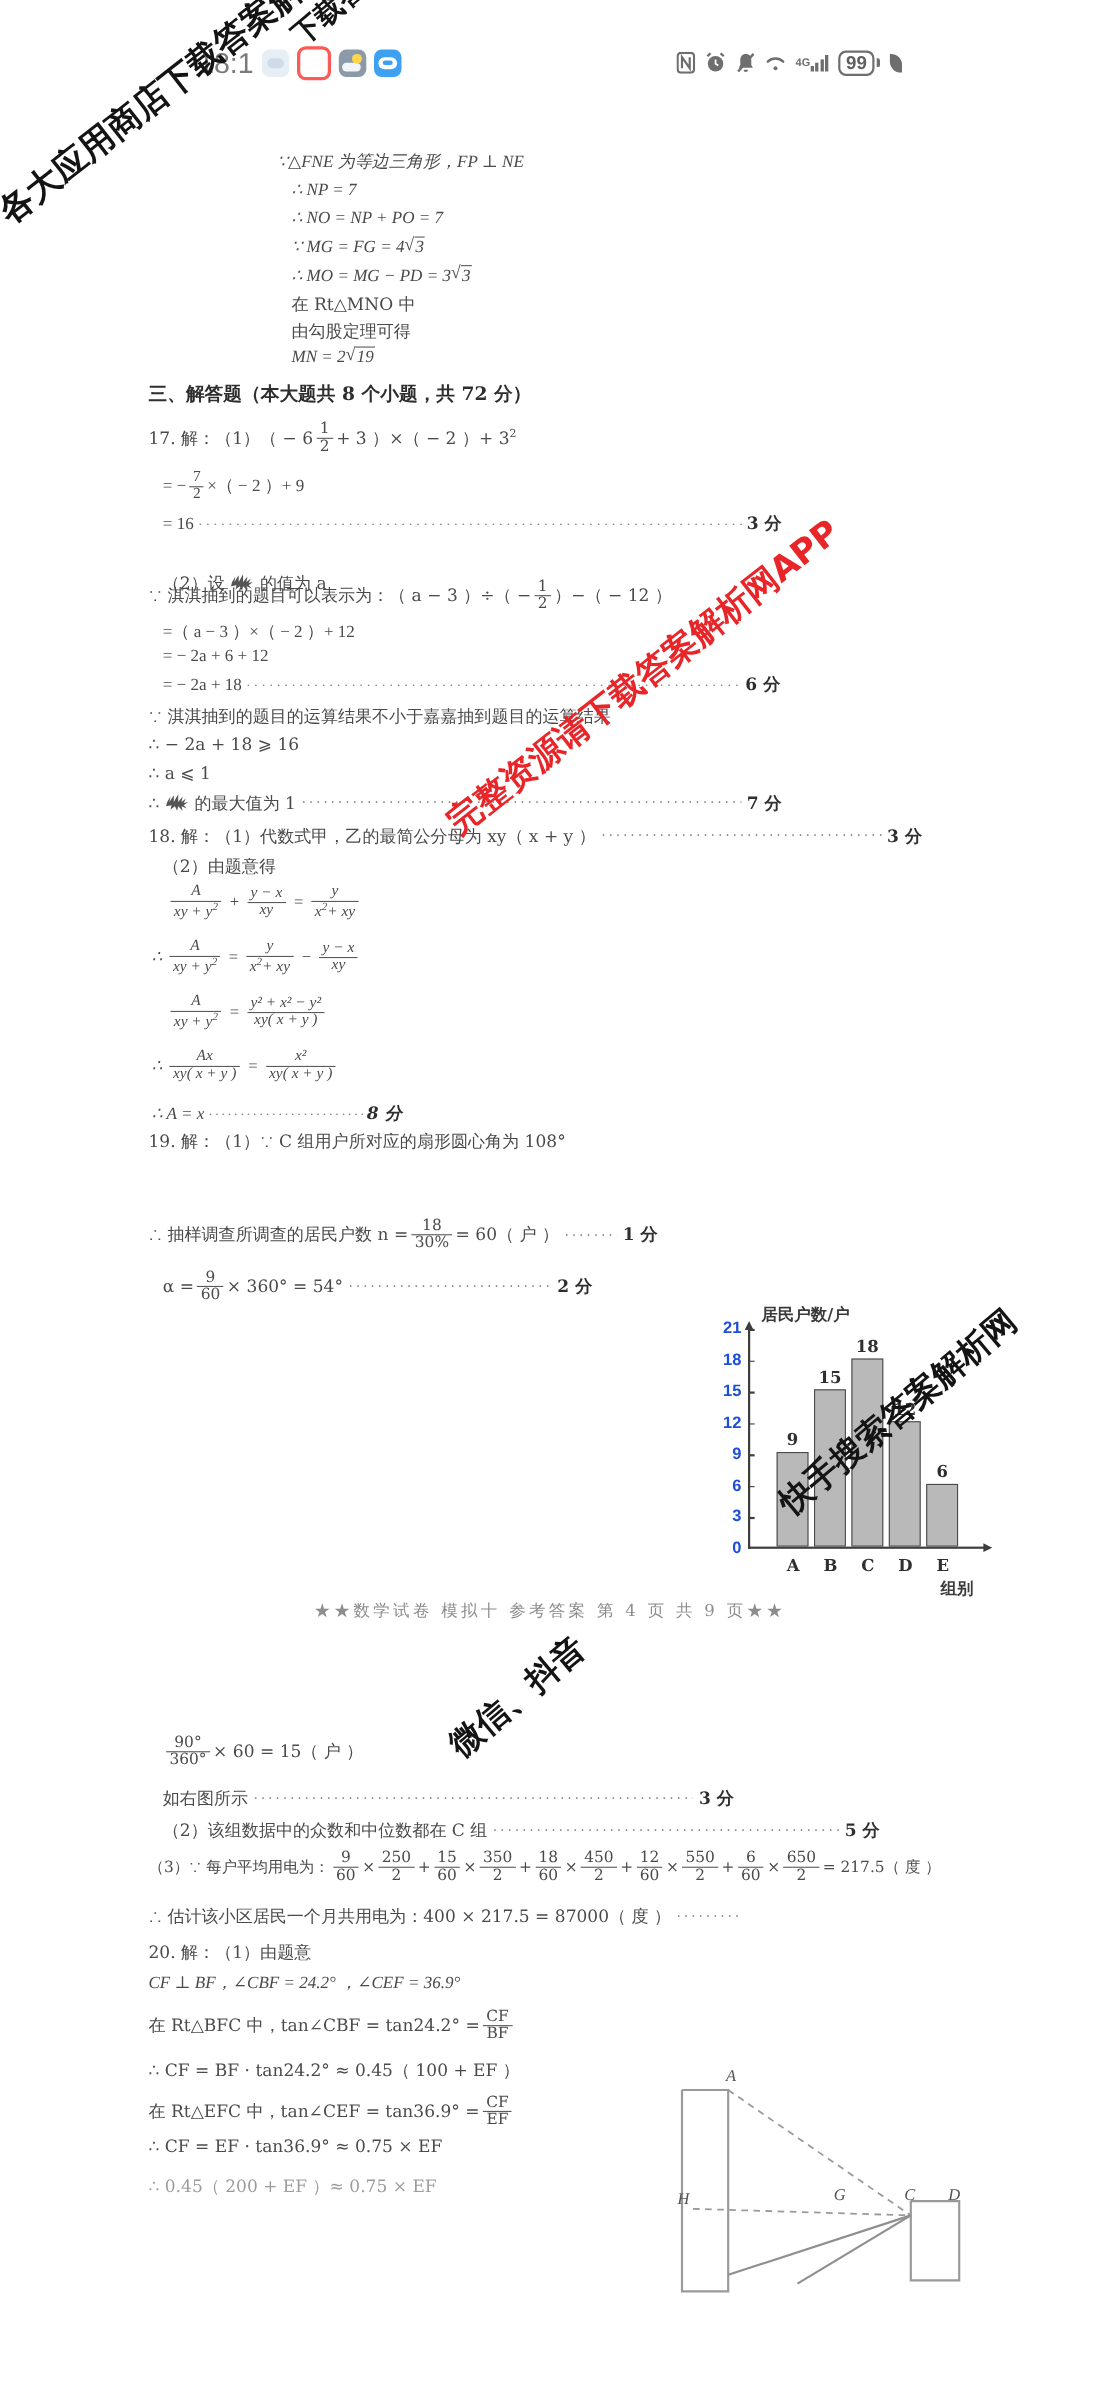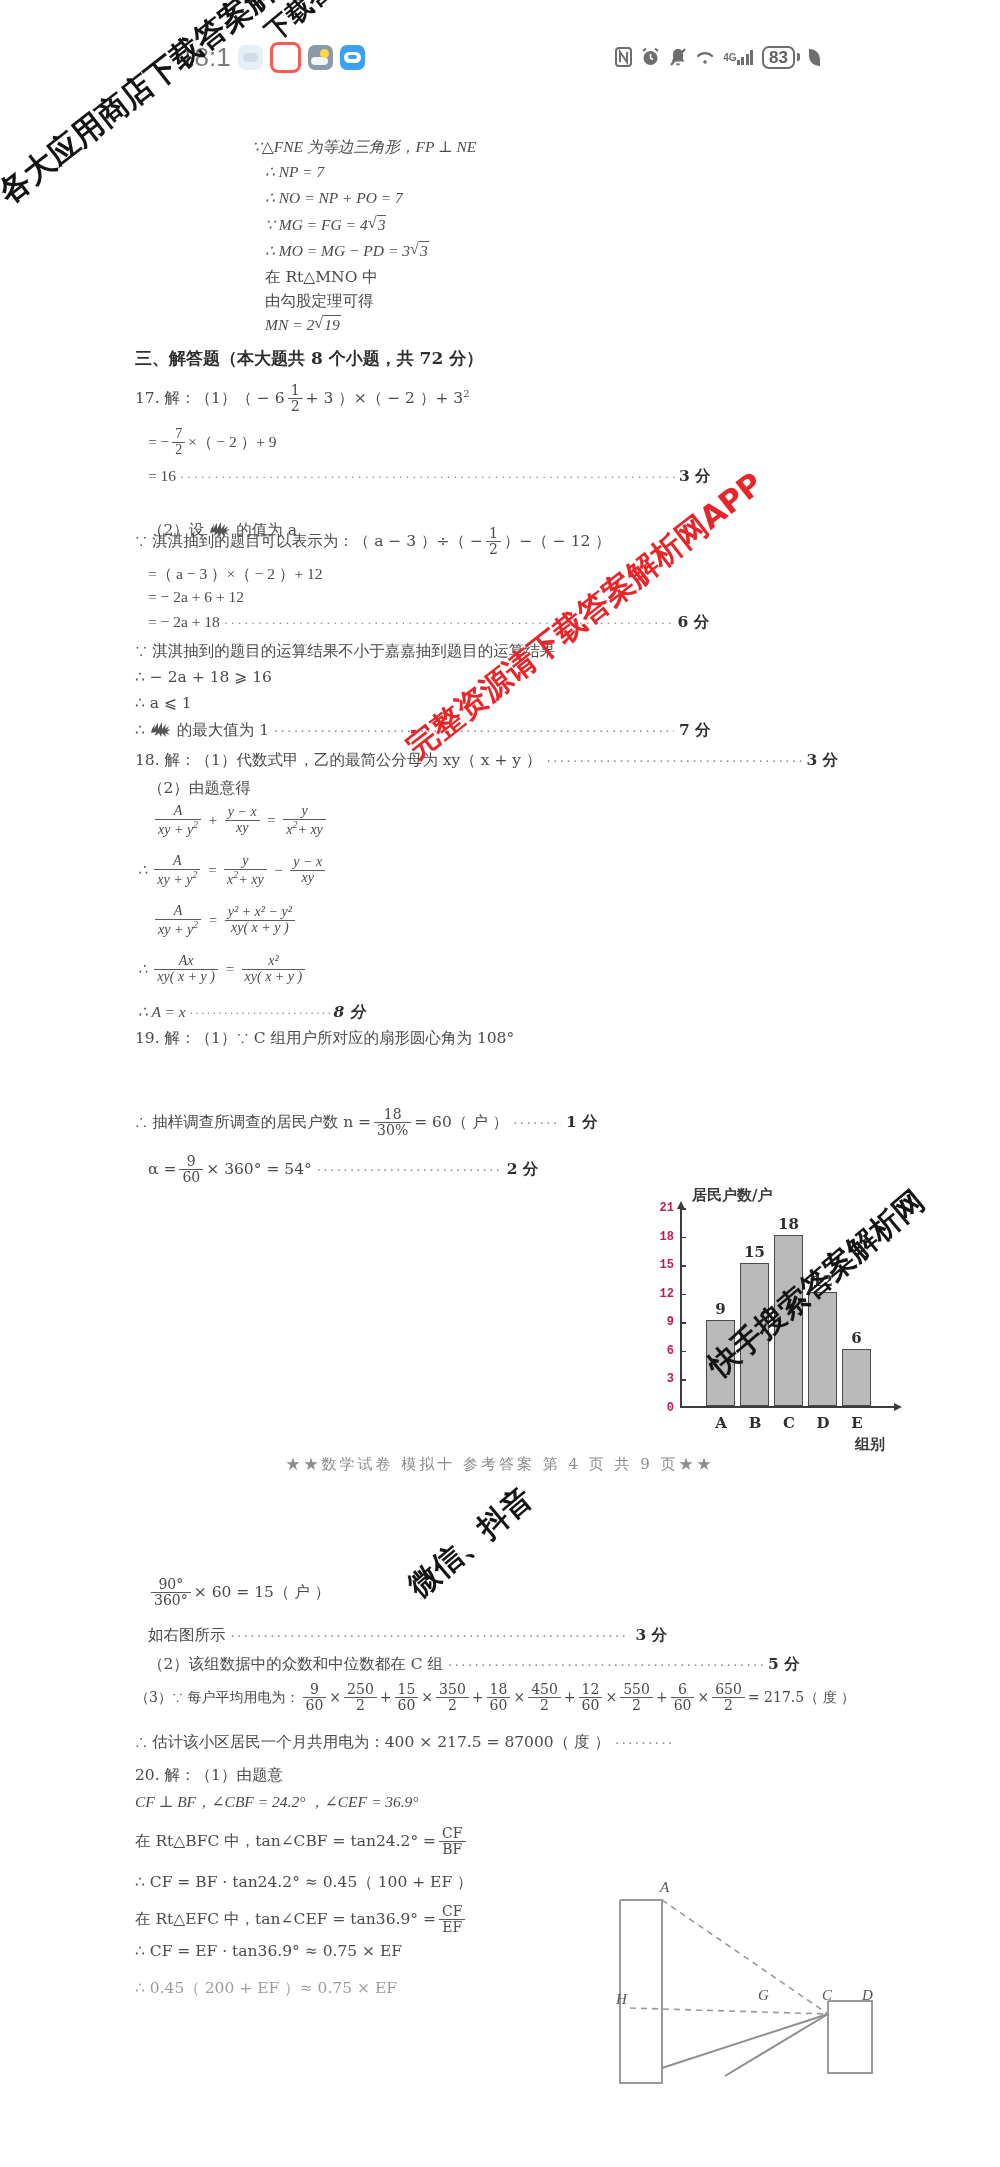--- a/index.html
+++ b/index.html
@@ -80,22 +80,22 @@
      color:#3a3a3a;font-family:"DejaVu Serif",serif;white-space:nowrap;}
   .chart .xtitle{position:absolute;left:215px;top:224px;font-size:15px;font-weight:bold;
      color:#3a3a3a;font-family:"DejaVu Serif",serif;margin-top:25px;}
   .plot{position:absolute;left:40px;top:22px;width:200px;height:200px;}
   .axis-y{position:absolute;left:0;top:0;width:2px;height:200px;background:#3d3d3d;}
   .axis-y:after{content:"";position:absolute;left:-3px;top:-7px;border-left:4px solid transparent;
      border-right:4px solid transparent;border-bottom:8px solid #3d3d3d;}
   .axis-x{position:absolute;left:0;bottom:0;width:215px;height:2px;background:#3d3d3d;}
   .axis-x:after{content:"";position:absolute;right:-7px;top:-3px;border-top:4px solid transparent;
      border-bottom:4px solid transparent;border-left:8px solid #3d3d3d;}
-  .ytick{position:absolute;right:100%;margin-right:6px;font-size:12px;font-weight:bold;
-     color:#be185d;transform:translateY(-52%);font-family:Liberation Mono, monospace;}
+  .ytick{position:absolute;right:100%;margin-right:6px;font-size:15px;font-weight:bold;
+     color:#1d4ed8;transform:translateY(-52%);font-family:Liberation Sans, sans-serif;}
   .ytickmark{position:absolute;left:0;width:6px;height:1.6px;background:#3d3d3d;}
   .bar{position:absolute;bottom:2px;width:29px;background:#b9b9b9;border:1.4px solid #4a4a4a;
      box-sizing:border-box;}
   .bar .val{position:absolute;left:50%;transform:translateX(-50%);top:-21px;font-size:15px;
      font-weight:bold;color:#2f2f2f;font-family:"DejaVu Serif",serif;}
   .xlab{position:absolute;top:206px;font-size:15px;font-weight:bold;color:#2f2f2f;
      font-family:"DejaVu Serif",serif;transform:translateX(-50%);}
 
   
   .footer{position:absolute;left:0;top:1455px;width:1000px;text-align:center;
@@ -159,21 +159,21 @@
         <span class="sb-ic">
           <span class="net4g">4G</span>
           <span class="bars">
               <i></i>
               <i></i>
               <i></i>
               <i></i>
             </span>
         </span>
         <span class="batt-wrap">
-          <span class="batt">83</span>
+          <span class="batt">99</span>
           <span class="batt-nub"></span>
         </span>
         <span class="leaf"></span>
       </div>
     </div>
   </div>
 
   <div class="doc">
 
     <div class="ln it" style="left:252px;top:137px;">∵△FNE 为等边三角形，FP ⊥ NE</div>

